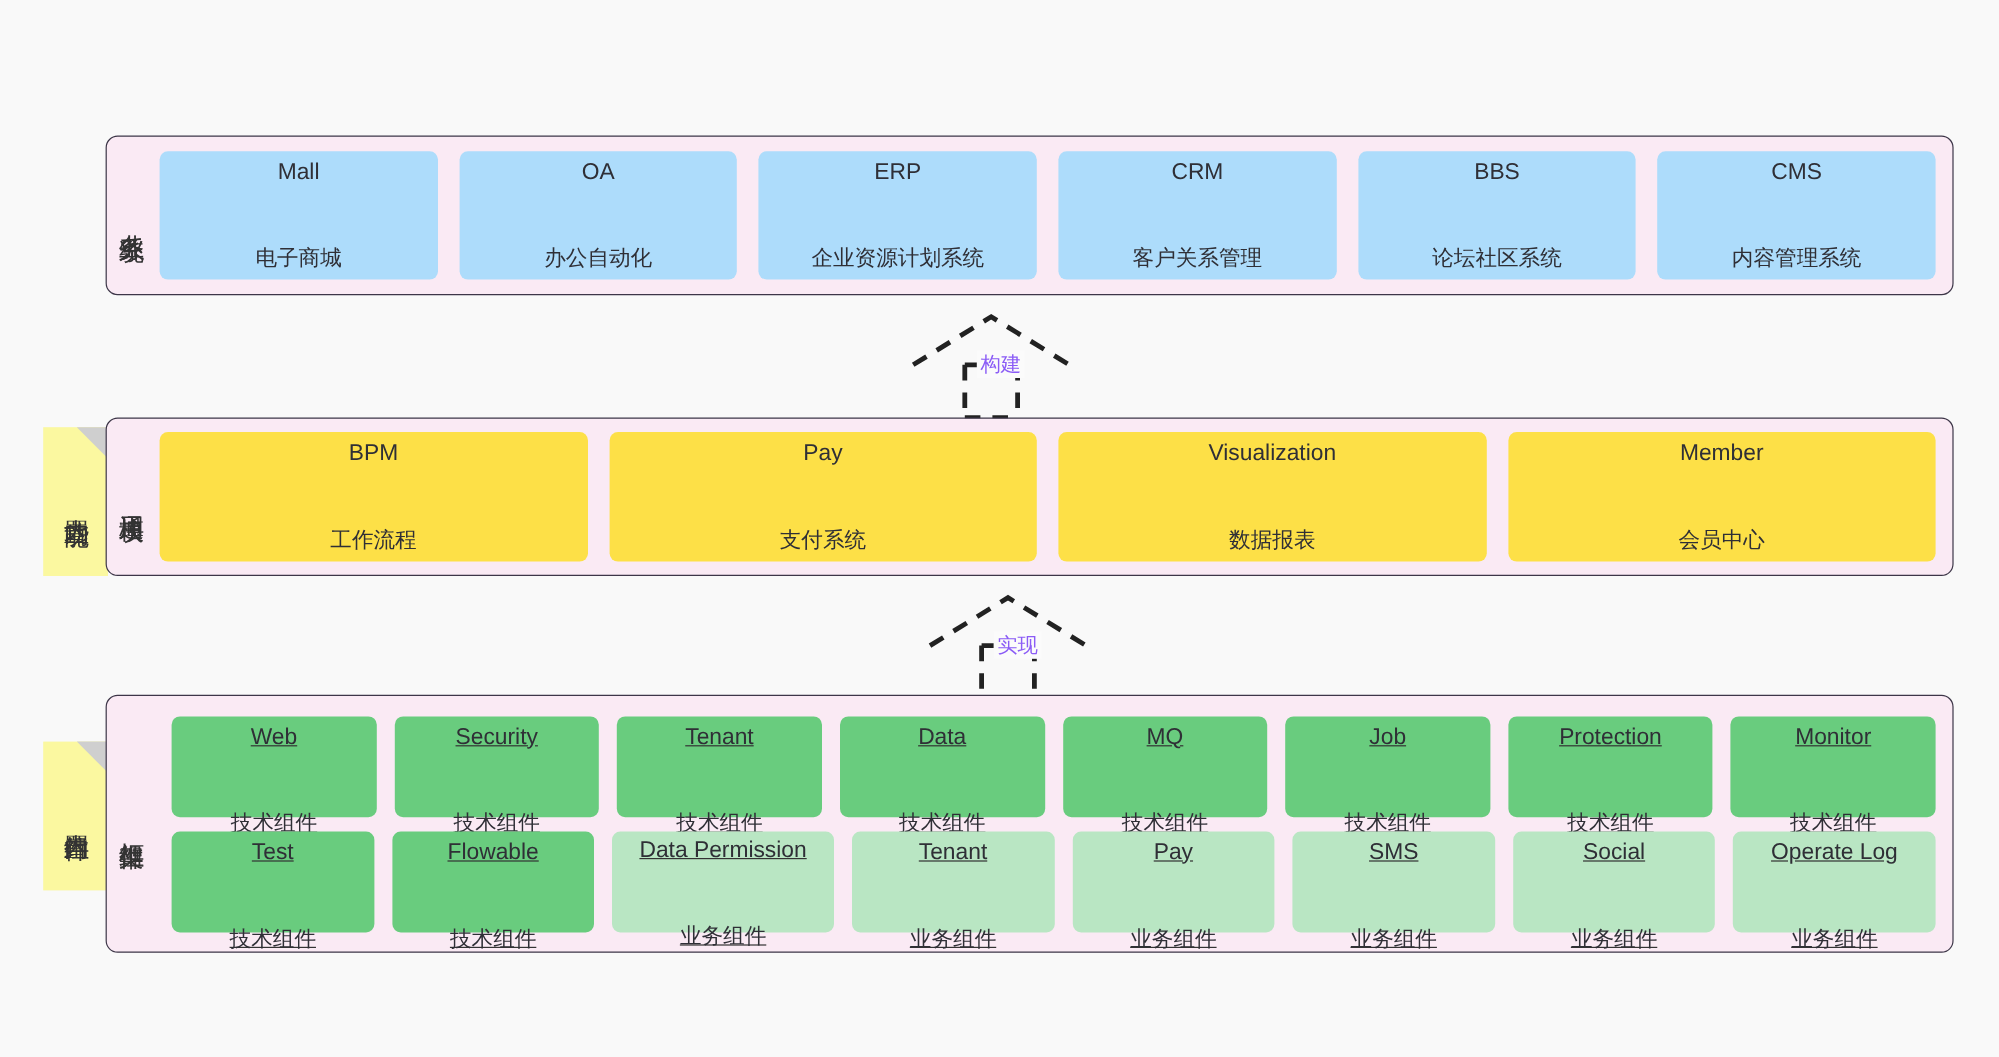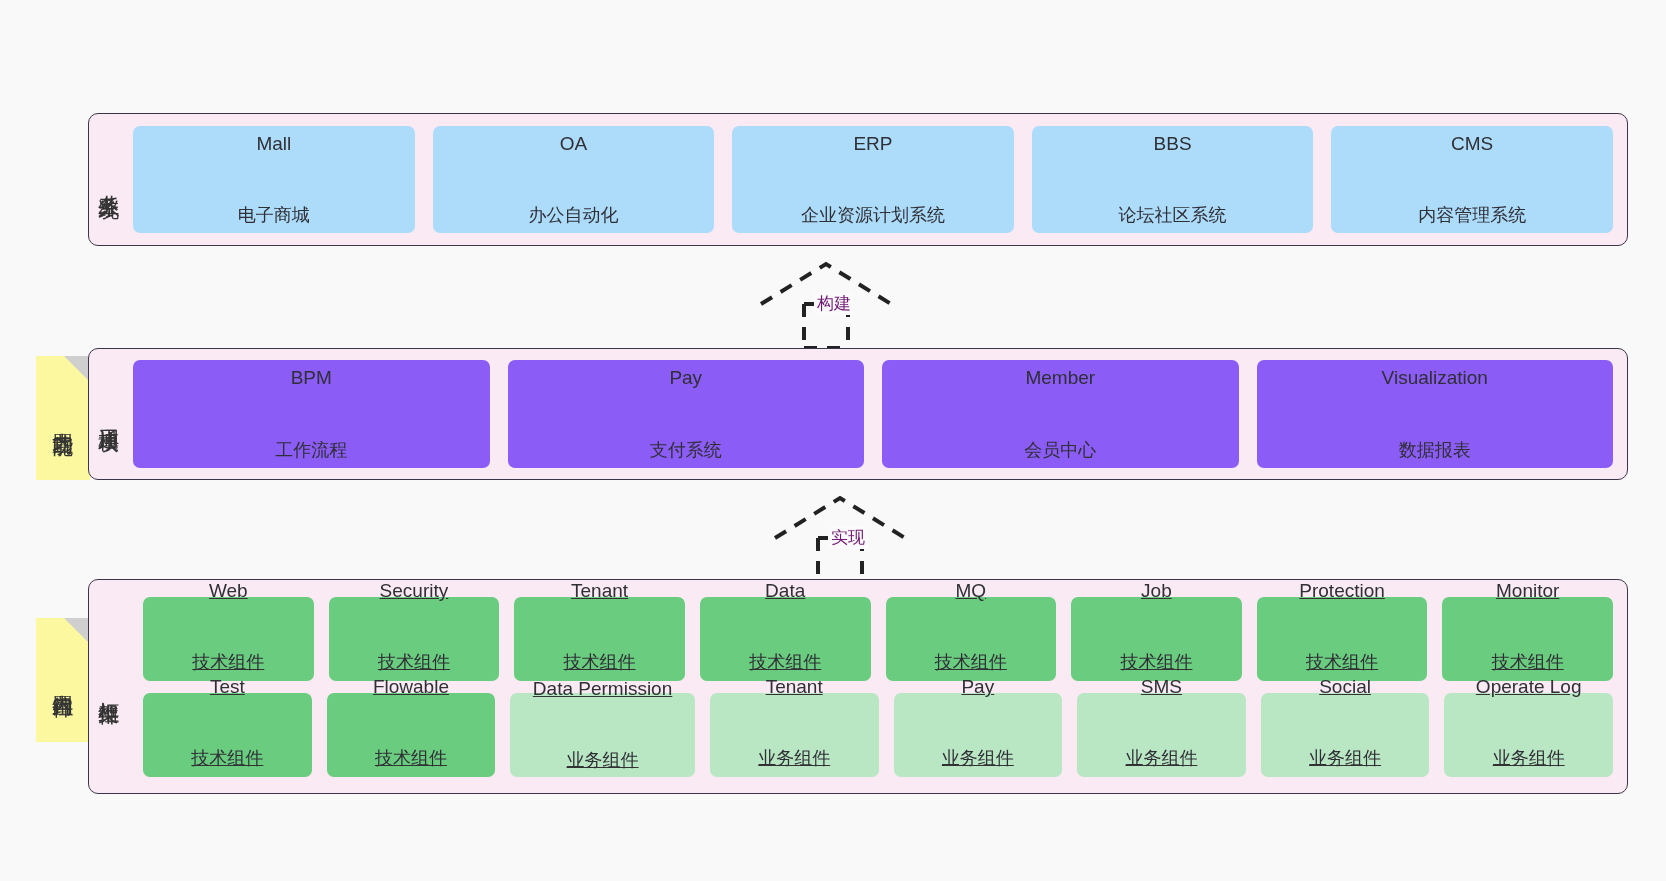--- a/index.html
+++ b/index.html
@@ -53,34 +53,34 @@
     align-items:stretch;
   }
 
   
   .node{
     flex:1 1 0;
     border-radius:7px;
     display:flex;
     flex-direction:column;
     align-items:center;
-    justify-content:flex-end;
+    justify-content:space-between;
     text-align:center;
     box-sizing:border-box;
     padding:6px 4px;
     line-height:1.28;
     user-select:none;
   }
   .node .en{font-size:19px;color:#2f2f36;white-space:nowrap;}
   .node .cn{font-size:18px;color:#2f2f36;white-space:nowrap;margin-top:48px;}
   .node.multiline .en{white-space:normal;}
 
   .blue  {background:#addcfb;}
   .red   {background:#f2636a;}
-  .pink  {background:#8b5cf6;}
+  .pink  {background:#fde047;}
   .green {background:#69cc7e;}
   .lgreen{background:#b9e6c3;}
 
   
   .note{
     position:absolute;
     background:#fbf8a0;
     box-sizing:border-box;
     display:flex;
     align-items:center;
@@ -100,21 +100,21 @@
     border-left:26px solid transparent;
     border-top:26px solid #cfcfcf;
   }
 
   
   .uml{position:absolute;}
   .uml svg{display:block;overflow:visible;}
   .uml .lbl{
     position:absolute;
     font-size:17px;
-    color:#701a75;
+    color:#8b5cf6;
     background:#fbfbfb;
     padding:0 3px;
     white-space:nowrap;
     user-select:none;
   }
 </style>
 </head>
 <body>
 
 <div id="stage">
@@ -127,20 +127,24 @@
           <span class="en">Mall</span>
           <span class="cn">电子商城</span>
         </div>
         <div class="node blue">
           <span class="en">OA</span>
           <span class="cn">办公自动化</span>
         </div>
         <div class="node blue">
           <span class="en">ERP</span>
           <span class="cn">企业资源计划系统</span>
+        </div>
+        <div class="node blue">
+          <span class="en">CRM</span>
+          <span class="cn">客户关系管理</span>
         </div>
         <div class="node blue">
           <span class="en">BBS</span>
           <span class="cn">论坛社区系统</span>
         </div>
         <div class="node blue">
           <span class="en">CMS</span>
           <span class="cn">内容管理系统</span>
         </div>
       </div>
@@ -169,26 +173,26 @@
       <div class="row">
         <div class="node pink">
           <span class="en">BPM</span>
           <span class="cn">工作流程</span>
         </div>
         <div class="node pink">
           <span class="en">Pay</span>
           <span class="cn">支付系统</span>
         </div>
         <div class="node pink">
+          <span class="en">Visualization</span>
+          <span class="cn">数据报表</span>
+        </div>
+        <div class="node pink">
           <span class="en">Member</span>
           <span class="cn">会员中心</span>
-        </div>
-        <div class="node pink">
-          <span class="en">Visualization</span>
-          <span class="cn">数据报表</span>
         </div>
       </div>
     </div>
   </div>
 
   <div class="uml" style="left:770px;top:492px;width:150px;height:92px;">
     <svg width="150" height="92" viewBox="0 0 150 92">
       <path d="M5 46 L70 6 L135 46" fill="none" stroke="#222" stroke-width="4" stroke-dasharray="13,10" stroke-linecap="butt"></path>
       <path d="M48 46 L92 46" fill="none" stroke="#222" stroke-width="4" stroke-dasharray="13,10"></path>
       <path d="M48 46 L48 90" fill="none" stroke="#222" stroke-width="4" stroke-dasharray="13,10"></path>

